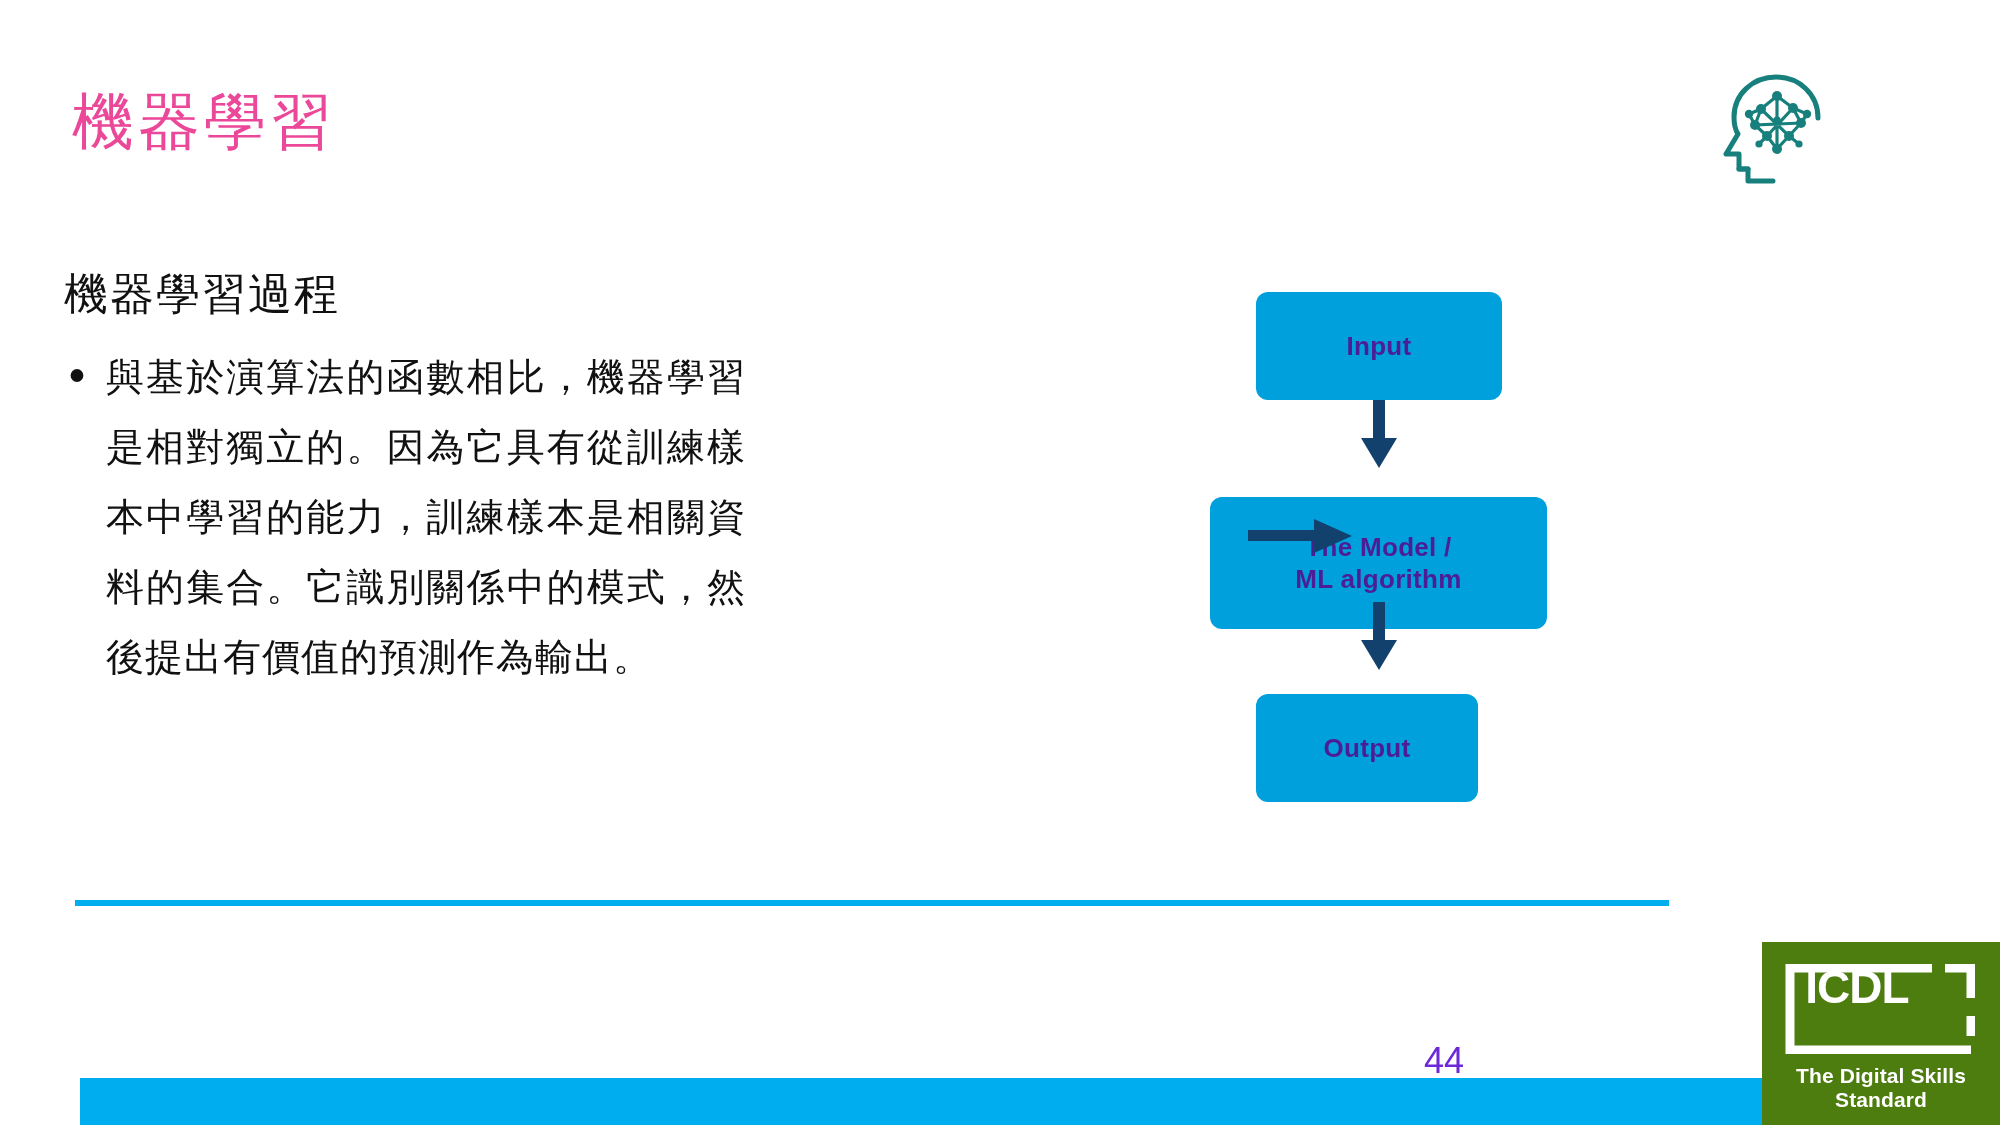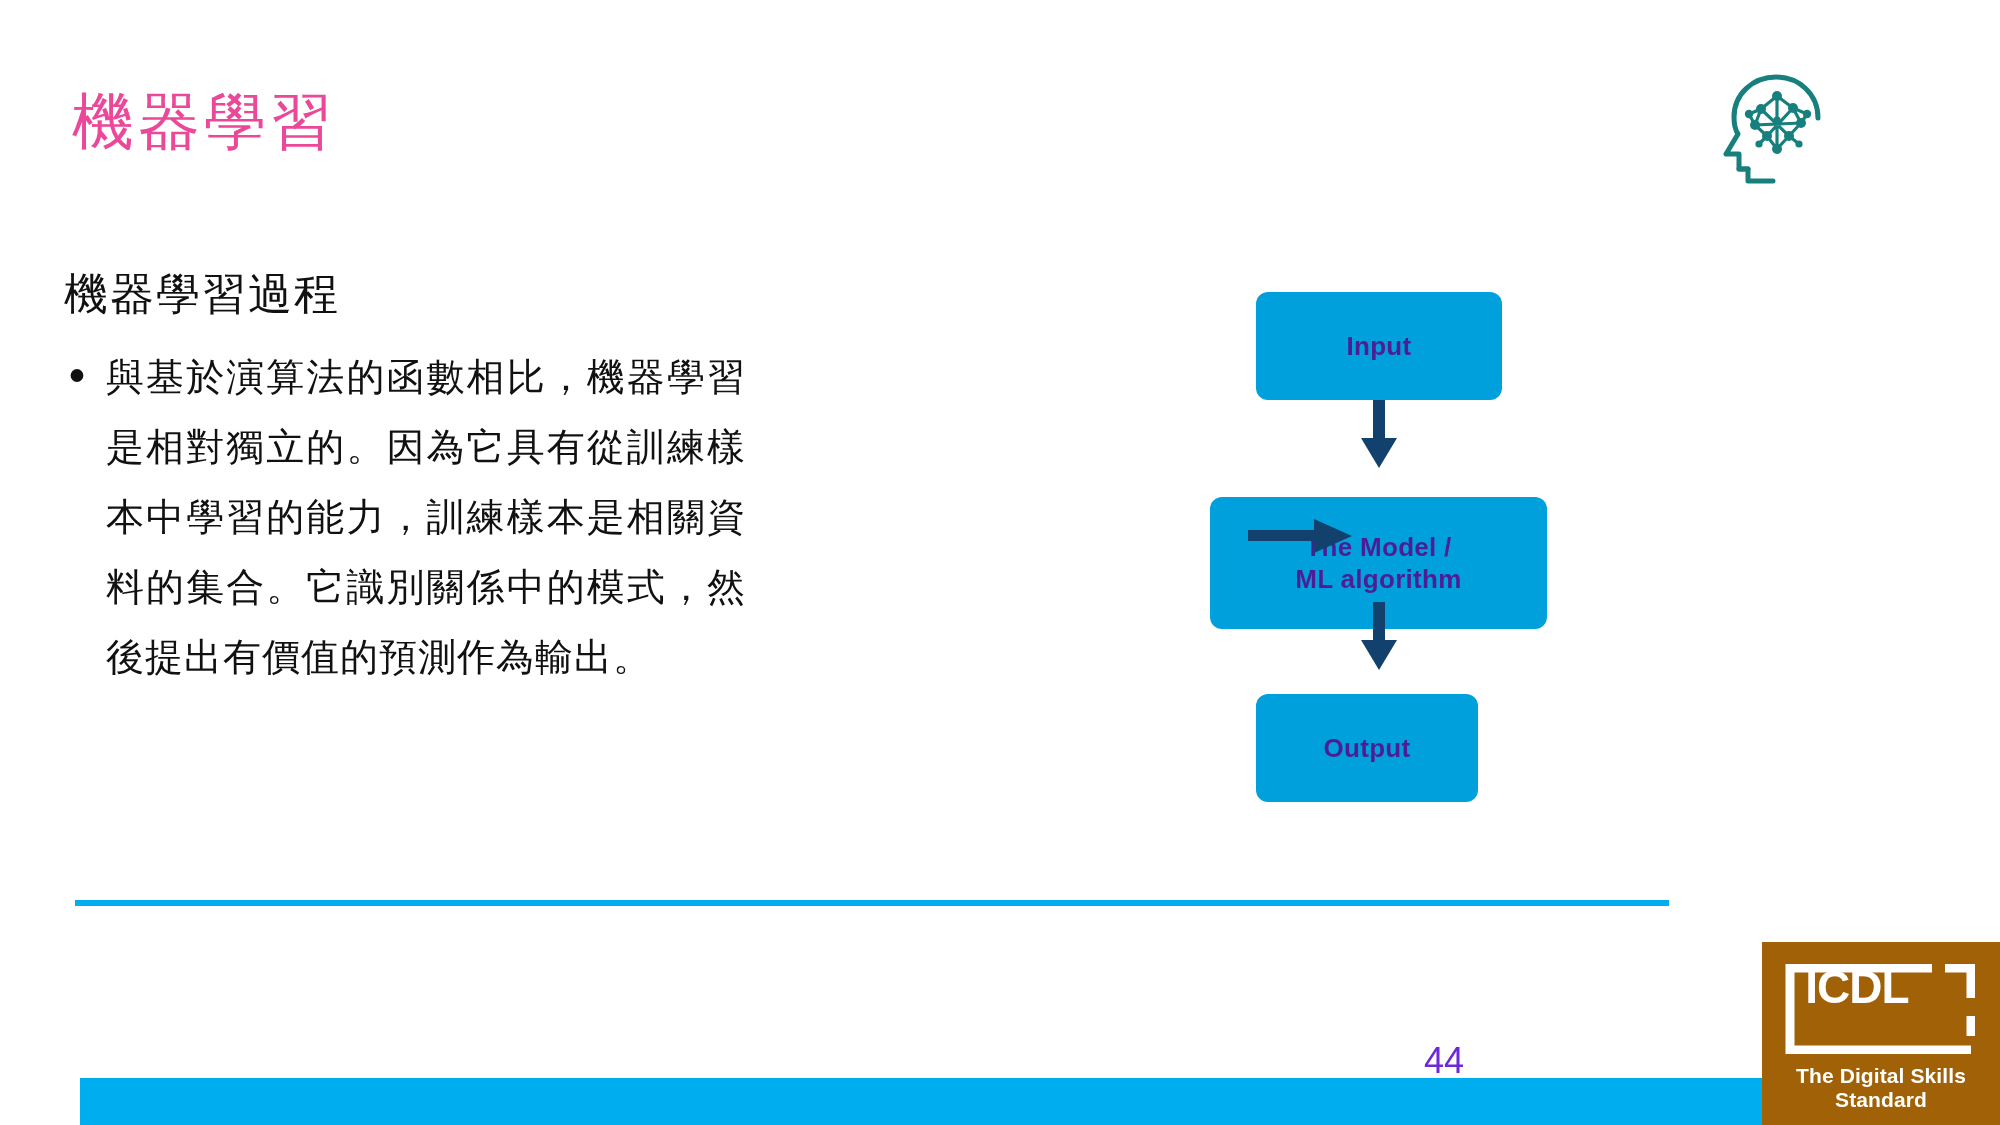--- a/index.html
+++ b/index.html
@@ -146,21 +146,21 @@
     width: 1920px;
     height: 47px;
     background: #00aeef;
   }
   #icdl-logo {
     position: absolute;
     left: 1762px;
     top: 942px;
     width: 238px;
     height: 183px;
-    background: #a16207;
+    background: #4d7c0f;
   }
   #icdl-frame {
     position: absolute;
     left: 23px;
     top: 22px;
     width: 190px;
     height: 90px;
   }
   #icdl-word {
     position: absolute;

